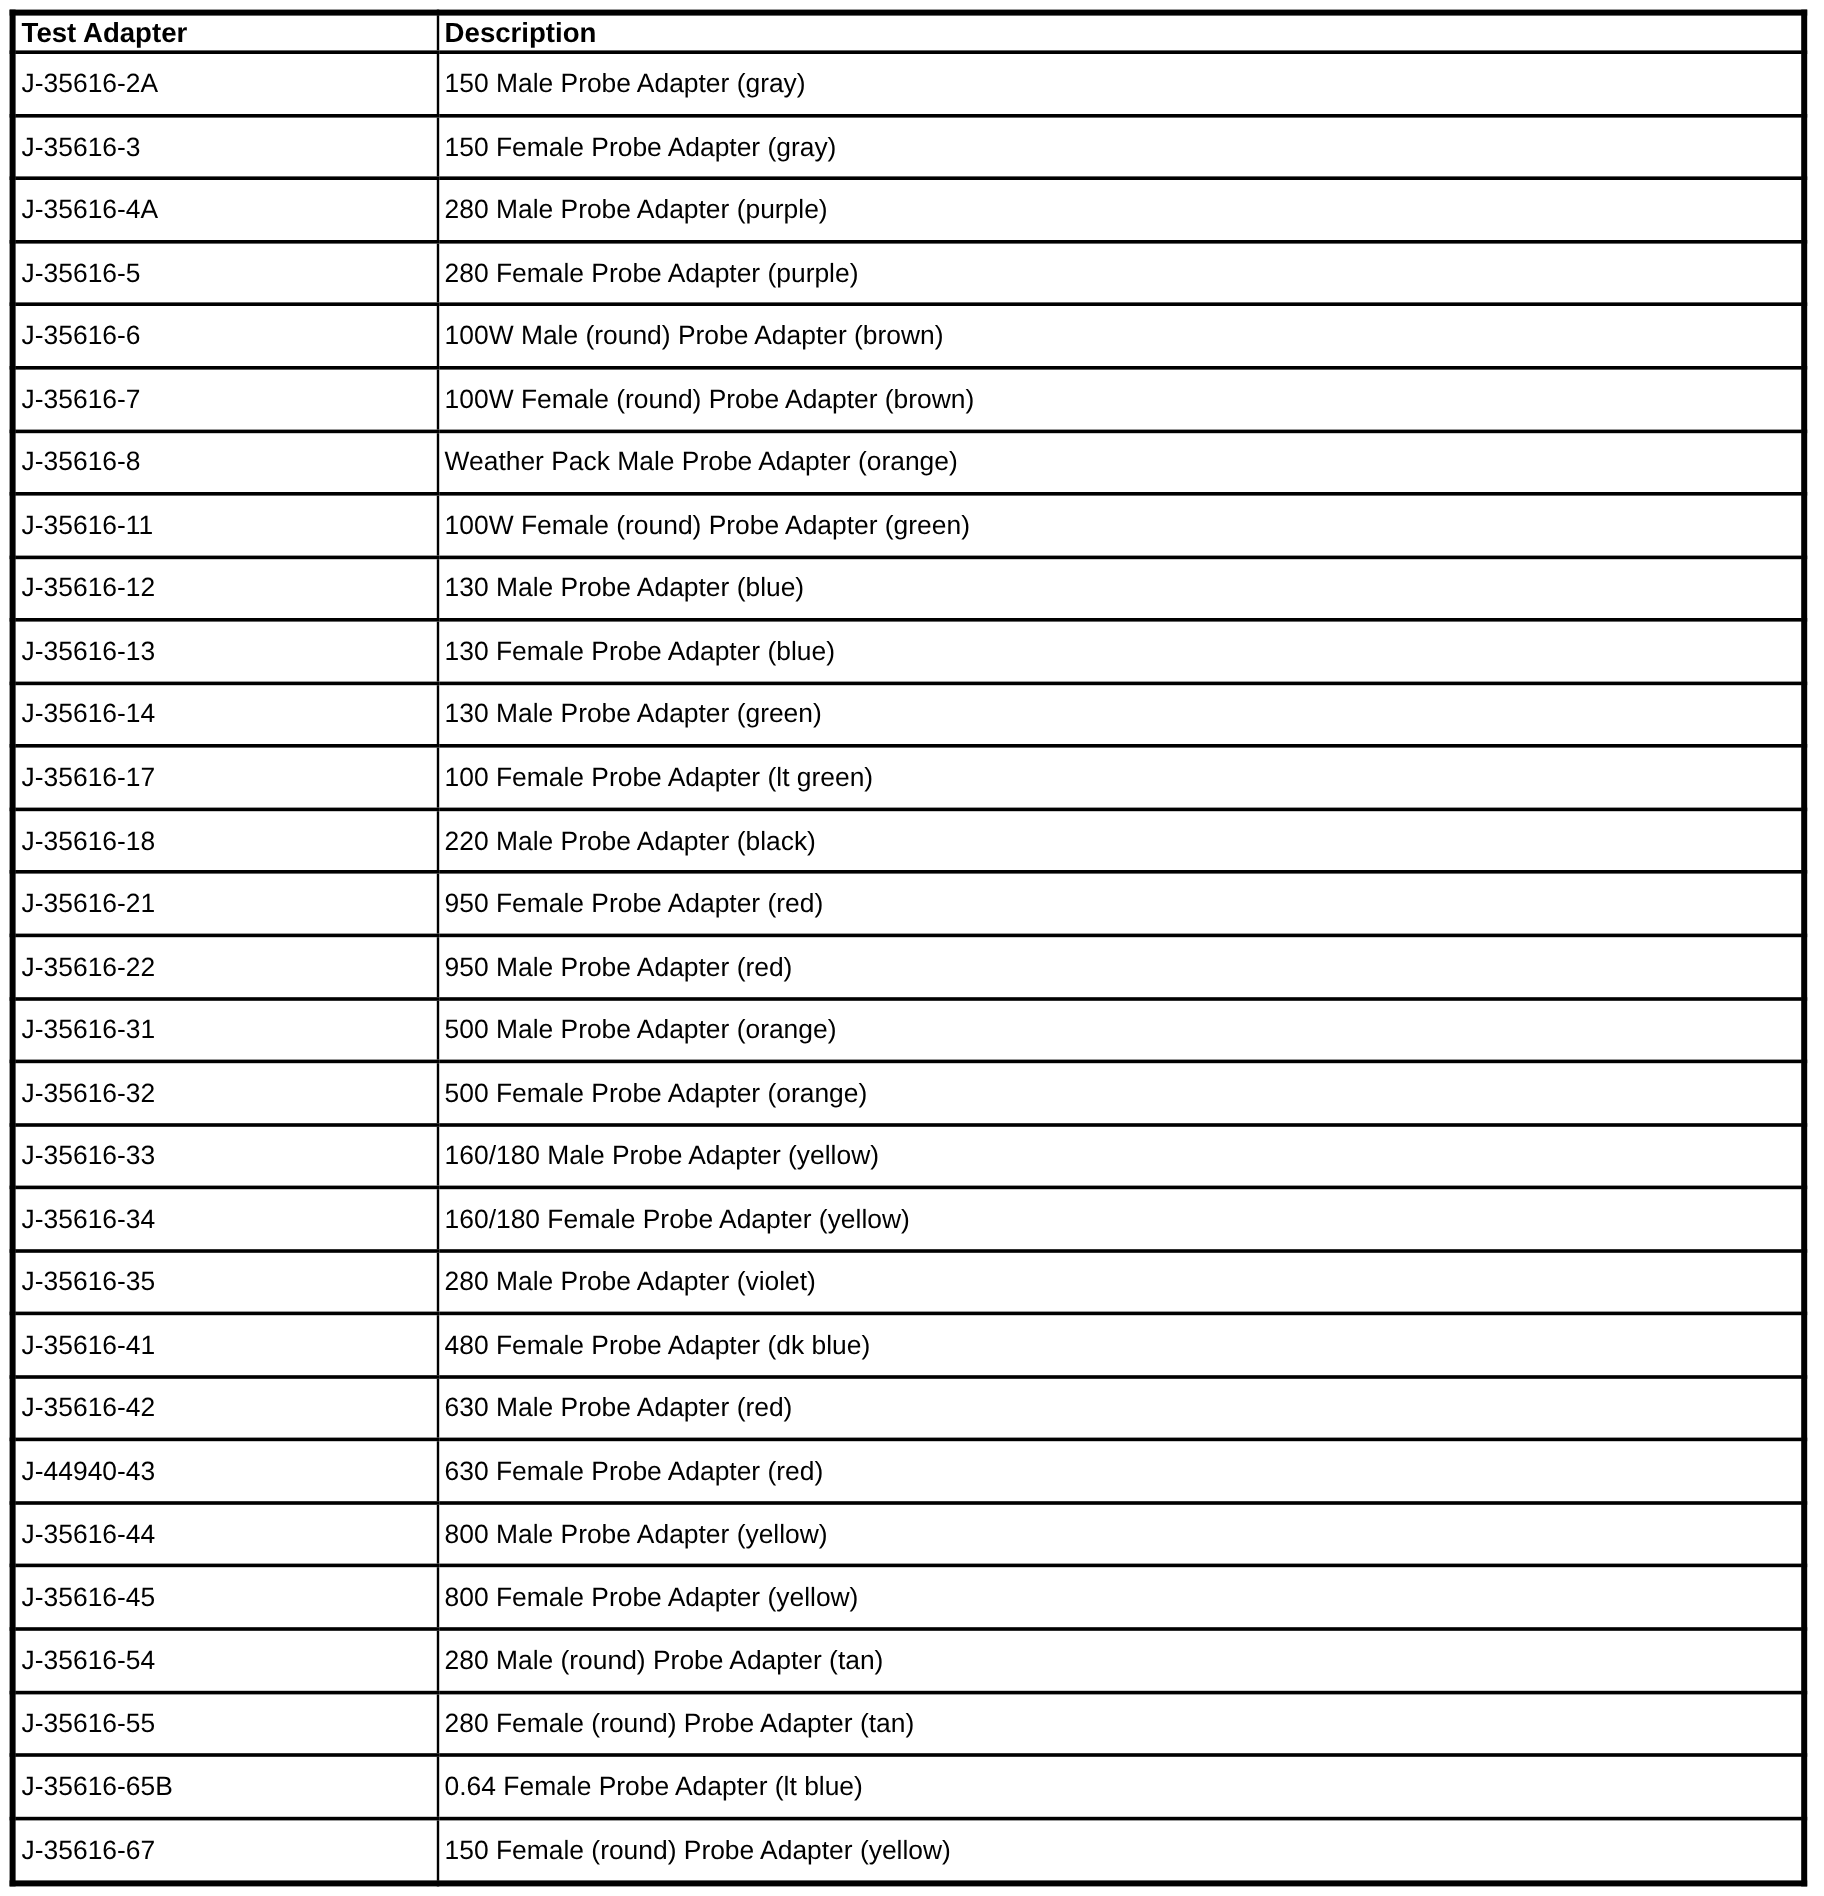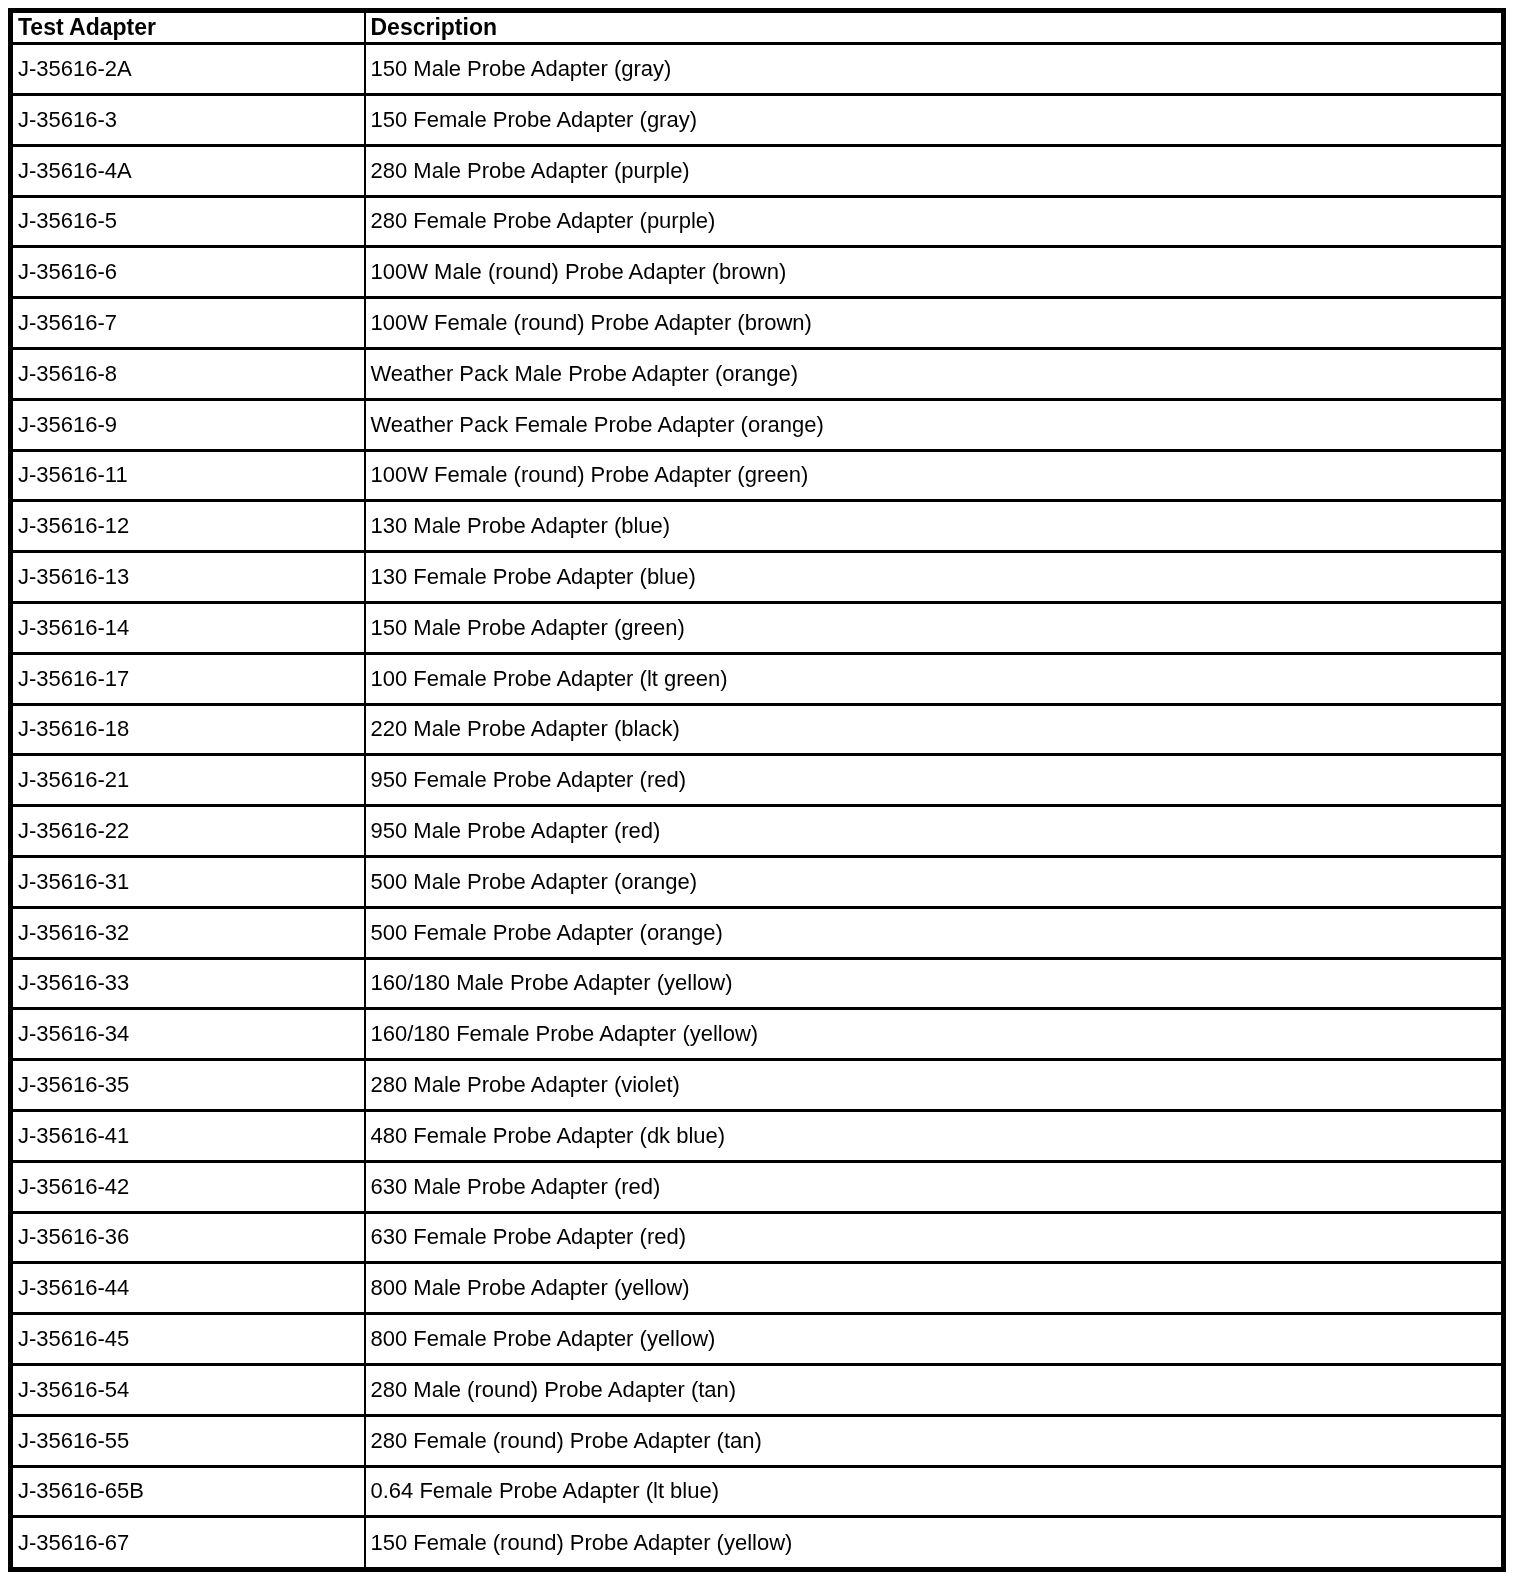--- a/index.html
+++ b/index.html
@@ -83,38 +83,34 @@
         </tr>
         <tr>
           <td>J-35616-7</td>
           <td>100W Female (round) Probe Adapter (brown)</td>
         </tr>
         <tr>
           <td>J-35616-8</td>
           <td>Weather Pack Male Probe Adapter (orange)</td>
         </tr>
         <tr>
-          <td>J-35616-9</td>
-          <td>Weather Pack Female Probe Adapter (orange)</td>
-        </tr>
-        <tr>
           <td>J-35616-11</td>
           <td>100W Female (round) Probe Adapter (green)</td>
         </tr>
         <tr>
           <td>J-35616-12</td>
           <td>130 Male Probe Adapter (blue)</td>
         </tr>
         <tr>
           <td>J-35616-13</td>
           <td>130 Female Probe Adapter (blue)</td>
         </tr>
         <tr>
           <td>J-35616-14</td>
-          <td>150 Male Probe Adapter (green)</td>
+          <td>130 Male Probe Adapter (green)</td>
         </tr>
         <tr>
           <td>J-35616-17</td>
           <td>100 Female Probe Adapter (lt green)</td>
         </tr>
         <tr>
           <td>J-35616-18</td>
           <td>220 Male Probe Adapter (black)</td>
         </tr>
         <tr>
@@ -147,21 +143,21 @@
         </tr>
         <tr>
           <td>J-35616-41</td>
           <td>480 Female Probe Adapter (dk blue)</td>
         </tr>
         <tr>
           <td>J-35616-42</td>
           <td>630 Male Probe Adapter (red)</td>
         </tr>
         <tr>
-          <td>J-35616-36</td>
+          <td>J-44940-43</td>
           <td>630 Female Probe Adapter (red)</td>
         </tr>
         <tr>
           <td>J-35616-44</td>
           <td>800 Male Probe Adapter (yellow)</td>
         </tr>
         <tr>
           <td>J-35616-45</td>
           <td>800 Female Probe Adapter (yellow)</td>
         </tr>

